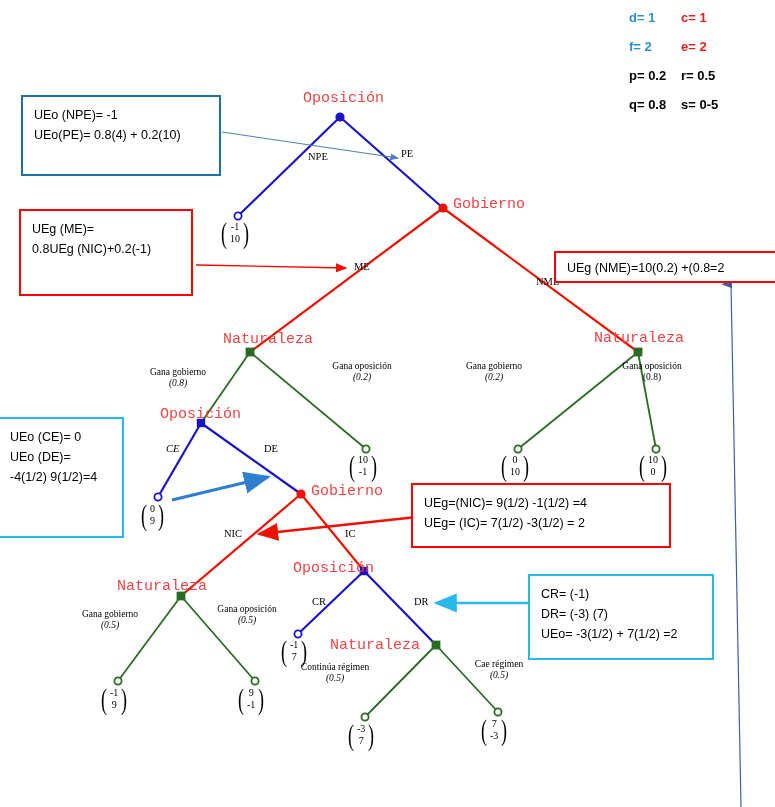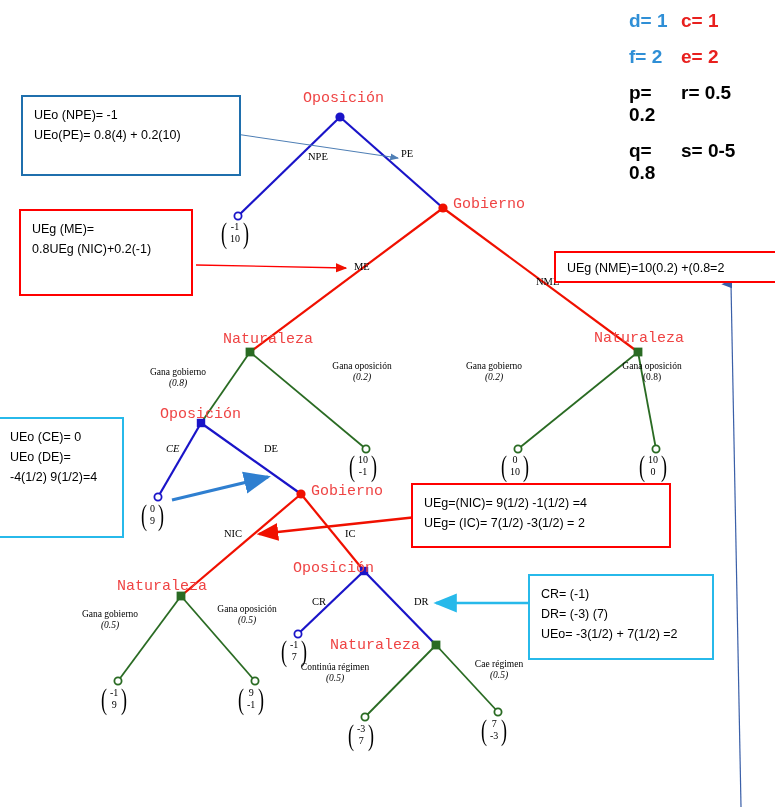--- a/index.html
+++ b/index.html
@@ -77,21 +77,21 @@
   }
   .box .ln { margin:0; padding:3px 0 4px 0; white-space:nowrap; }
   .box.blue   { border:2.5px solid #1f6fad; }
   .box.red    { border:2px solid #ff0000; }
   .box.cyan   { border:2.5px solid #27b9ea; }
 
   
   .legend { position:absolute; }
   .legend .row {
     display:flex;
-    font-size:19px;
+    font-size:13px;
     font-weight:bold;
     margin-bottom:14px;
   }
   .legend .c1 { width:52px; }
   .legend .blue { color:#2f8fd6; }
   .legend .red  { color:#e8201e; }
   .legend .blk  { color:#000; }
 </style>
 </head>
 <body>
@@ -365,21 +365,21 @@
 
   <div class="payoff" style="left:479px; top:718px;">
     <span class="brk">(</span>
     <span class="vals">
       <span>7</span>
       <span>-3</span>
     </span>
     <span class="brk">)</span>
   </div>
 
-  <div class="box blue" style="left:21px; top:95px; width:220px; height:81px;">
+  <div class="box blue" style="left:21px; top:95px; width:200px; height:81px;">
     <p class="ln">UEo (NPE)= -1</p>
     <p class="ln">UEo(PE)= 0.8(4) + 0.2(10)</p>
   </div>
 
   <div class="box red" style="left:19px; top:209px; width:174px; height:87px;">
     <p class="ln">UEg (ME)=</p>
     <p class="ln">0.8UEg (NIC)+0.2(-1)</p>
   </div>
 
   <div class="box red" style="left:554px; top:251px; width:234px; height:32px; padding-top:6px;">

